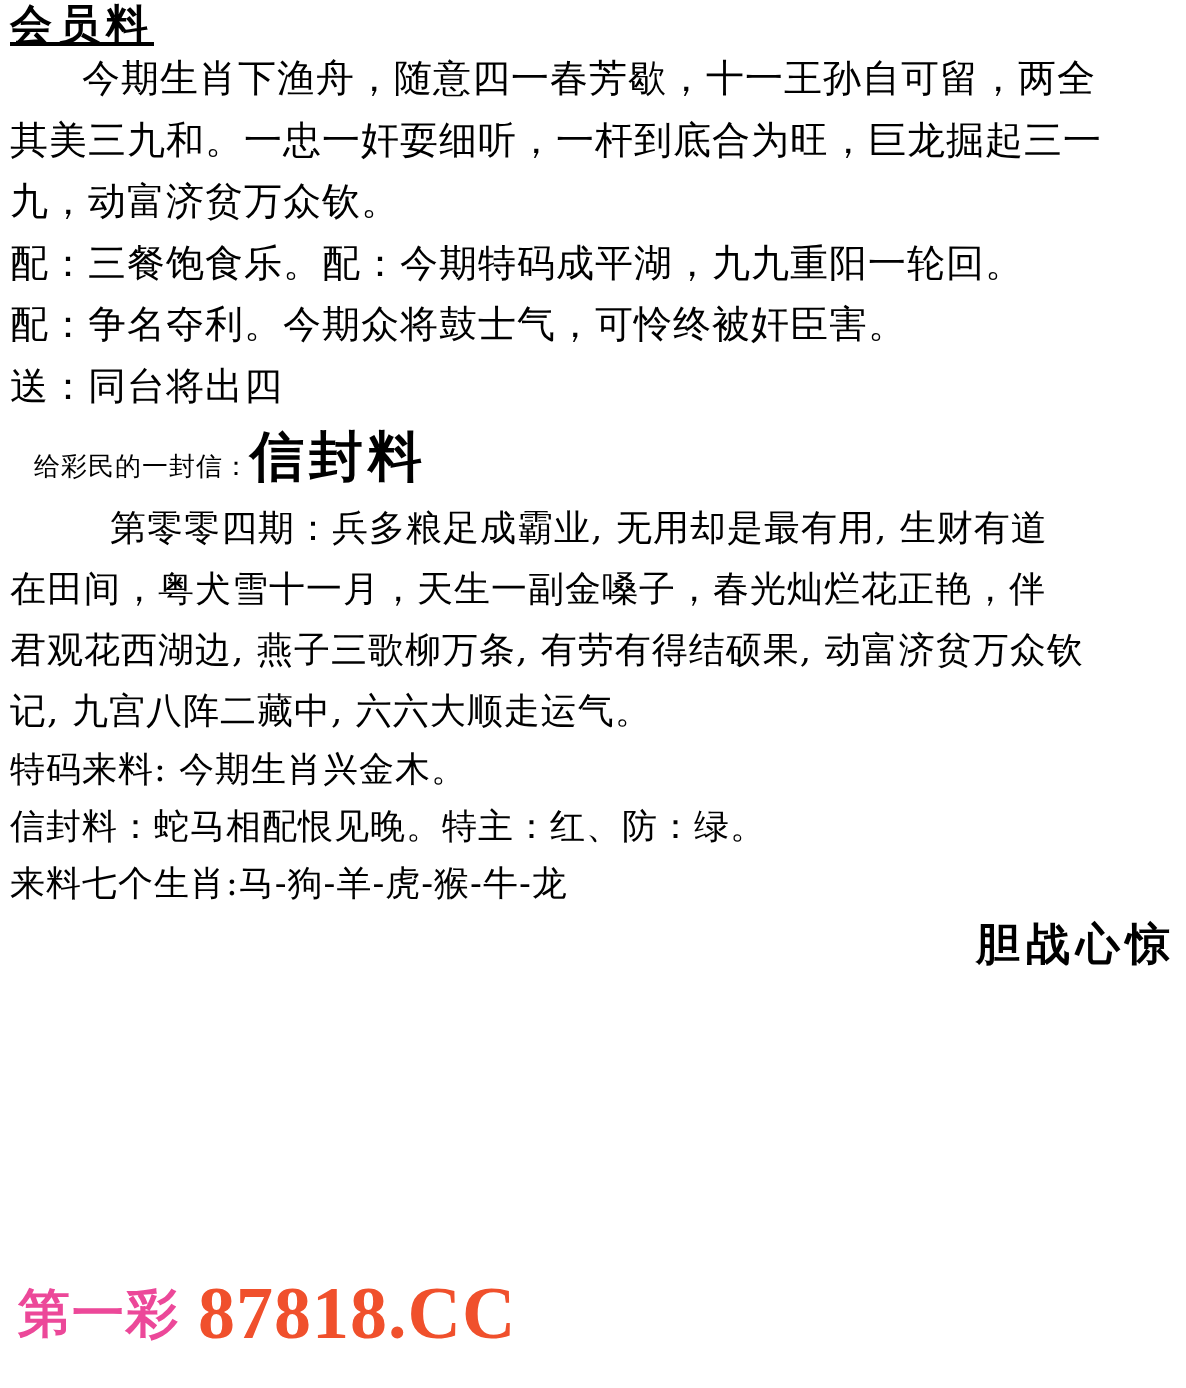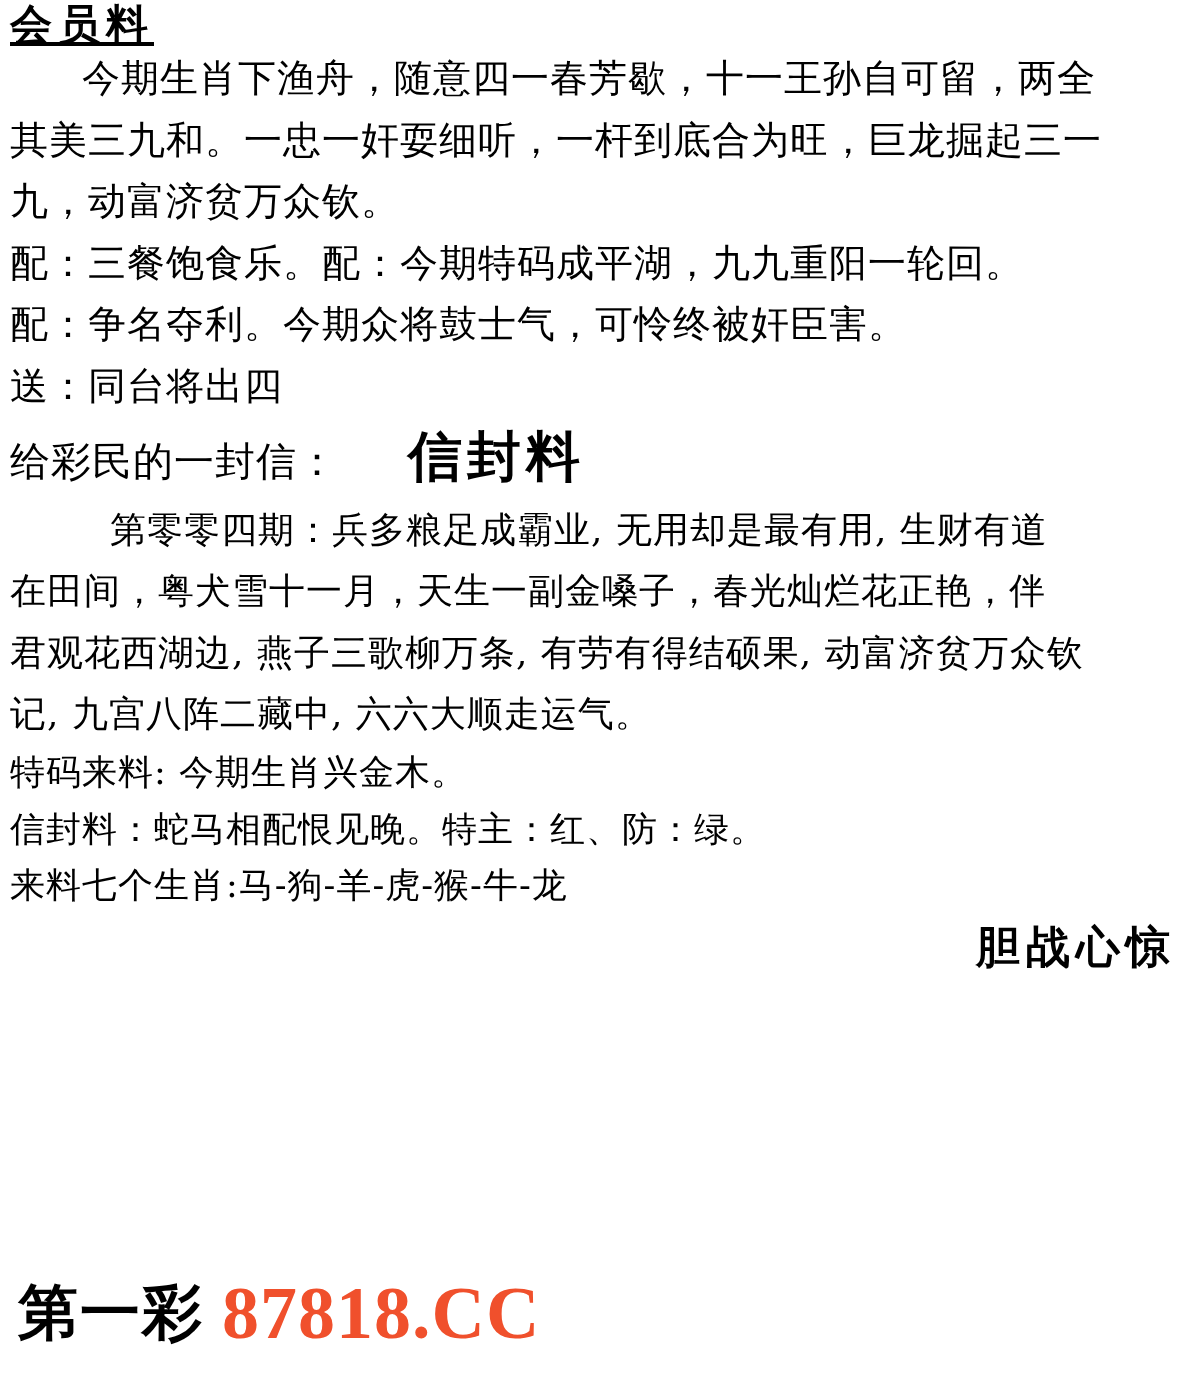--- a/index.html
+++ b/index.html
@@ -44,29 +44,29 @@
   }
   .indent-2 {
     text-indent: 100px;
   }
   .section-two {
     position: relative;
     display: flex;
     align-items: baseline;
   }
   .letter-label {
-    font-size: 40px;
+    font-size: 26px;
     letter-spacing: 1px;
     white-space: pre;
+    margin-left: 24px;
   }
   .title-sub {
     font-size: 54px;
     font-weight: bold;
     letter-spacing: 5px;
-    margin-left: 70px;
     line-height: 1.1;
   }
   .small-line {
     font-size: 35px;
     line-height: 1.62;
     letter-spacing: 1px;
     white-space: pre-wrap;
   }
   .mid-line {
     font-size: 36px;
@@ -89,23 +89,23 @@
   }
   .watermark {
     position: absolute;
     left: 18px;
     bottom: 36px;
     display: flex;
     align-items: center;
     pointer-events: none;
   }
   .wm-brand {
-    font-size: 60px;
+    font-size: 52px;
     font-weight: bold;
-    color: #000000;
+    color: #ec4899;
     letter-spacing: 2px;
     font-family: "DejaVu Sans", "Liberation Sans", sans-serif;
   }
   .wm-url {
     font-size: 74px;
     font-weight: bold;
     color: #f0502c;
     letter-spacing: 1px;
     margin-left: 18px;
     font-family: Liberation Serif, serif;

